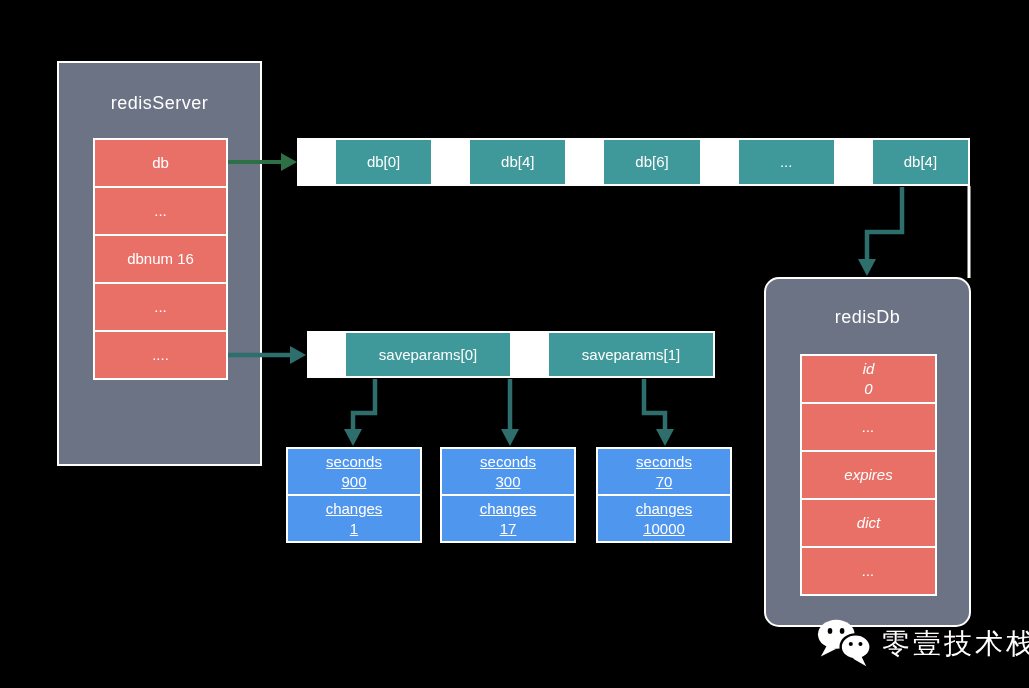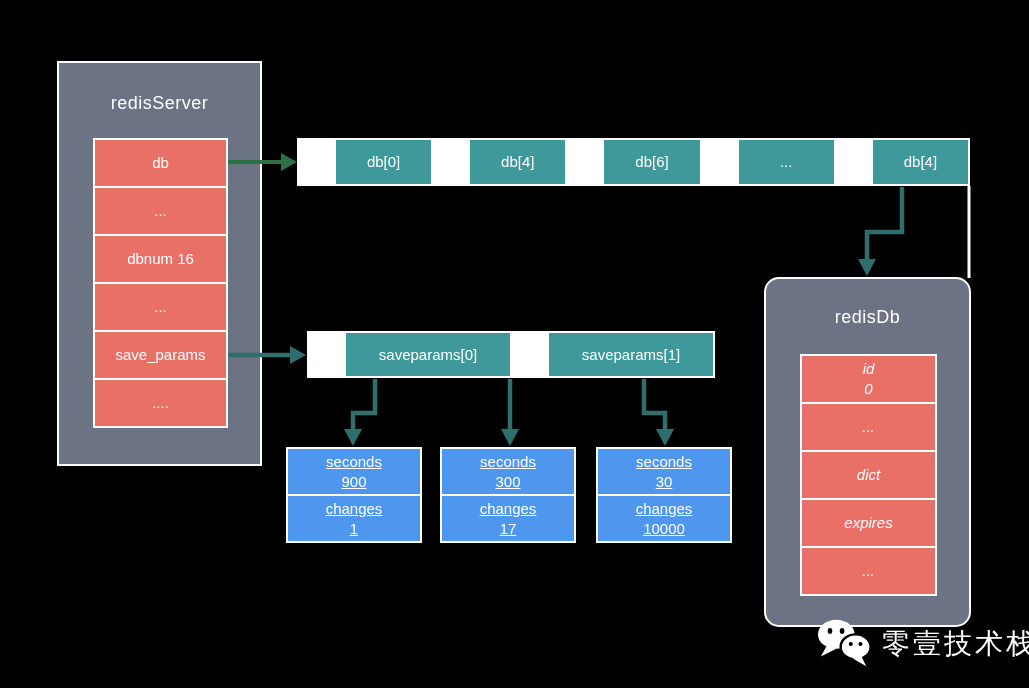--- a/index.html
+++ b/index.html
@@ -116,23 +116,20 @@
       <div class="cell salmon">
           <span>...</span>
         </div>
       <div class="cell salmon">
           <span>dbnum 16</span>
         </div>
       <div class="cell salmon">
           <span>...</span>
         </div>
       <div class="cell salmon">
-          <span>save_params</span>
-        </div>
-      <div class="cell salmon">
           <span>....</span>
         </div>
     </div>
   </div>
 
   <div class="row" id="dbrow">
     <div class="cell tealc">
         <span>db[0]</span>
       </div>
     <div class="cell tealc">
@@ -174,43 +171,43 @@
       <span>300</span>
     </div>
     <div class="cell bluec">
       <span>changes</span>
       <span>17</span>
     </div>
   </div>
   <div class="stack bluebox" id="blue3">
     <div class="cell bluec">
       <span>seconds</span>
-      <span>30</span>
+      <span>70</span>
     </div>
     <div class="cell bluec">
       <span>changes</span>
       <span>10000</span>
     </div>
   </div>
 
   <div class="gbox" id="redisdb">
     <div class="gtitle">redisDb</div>
     <div class="stack">
       <div class="cell salmon">
         <span>id</span>
         <span>0</span>
       </div>
       <div class="cell salmon">
           <span>...</span>
         </div>
       <div class="cell salmon">
+          <span>expires</span>
+        </div>
+      <div class="cell salmon">
           <span>dict</span>
-        </div>
-      <div class="cell salmon">
-          <span>expires</span>
         </div>
       <div class="cell salmon">
           <span>...</span>
         </div>
     </div>
   </div>
 
   <div class="brand">
     <svg class="wechat" viewBox="0 0 60 54">
       <ellipse cx="21" cy="17" rx="19" ry="15" fill="#fff"></ellipse>

